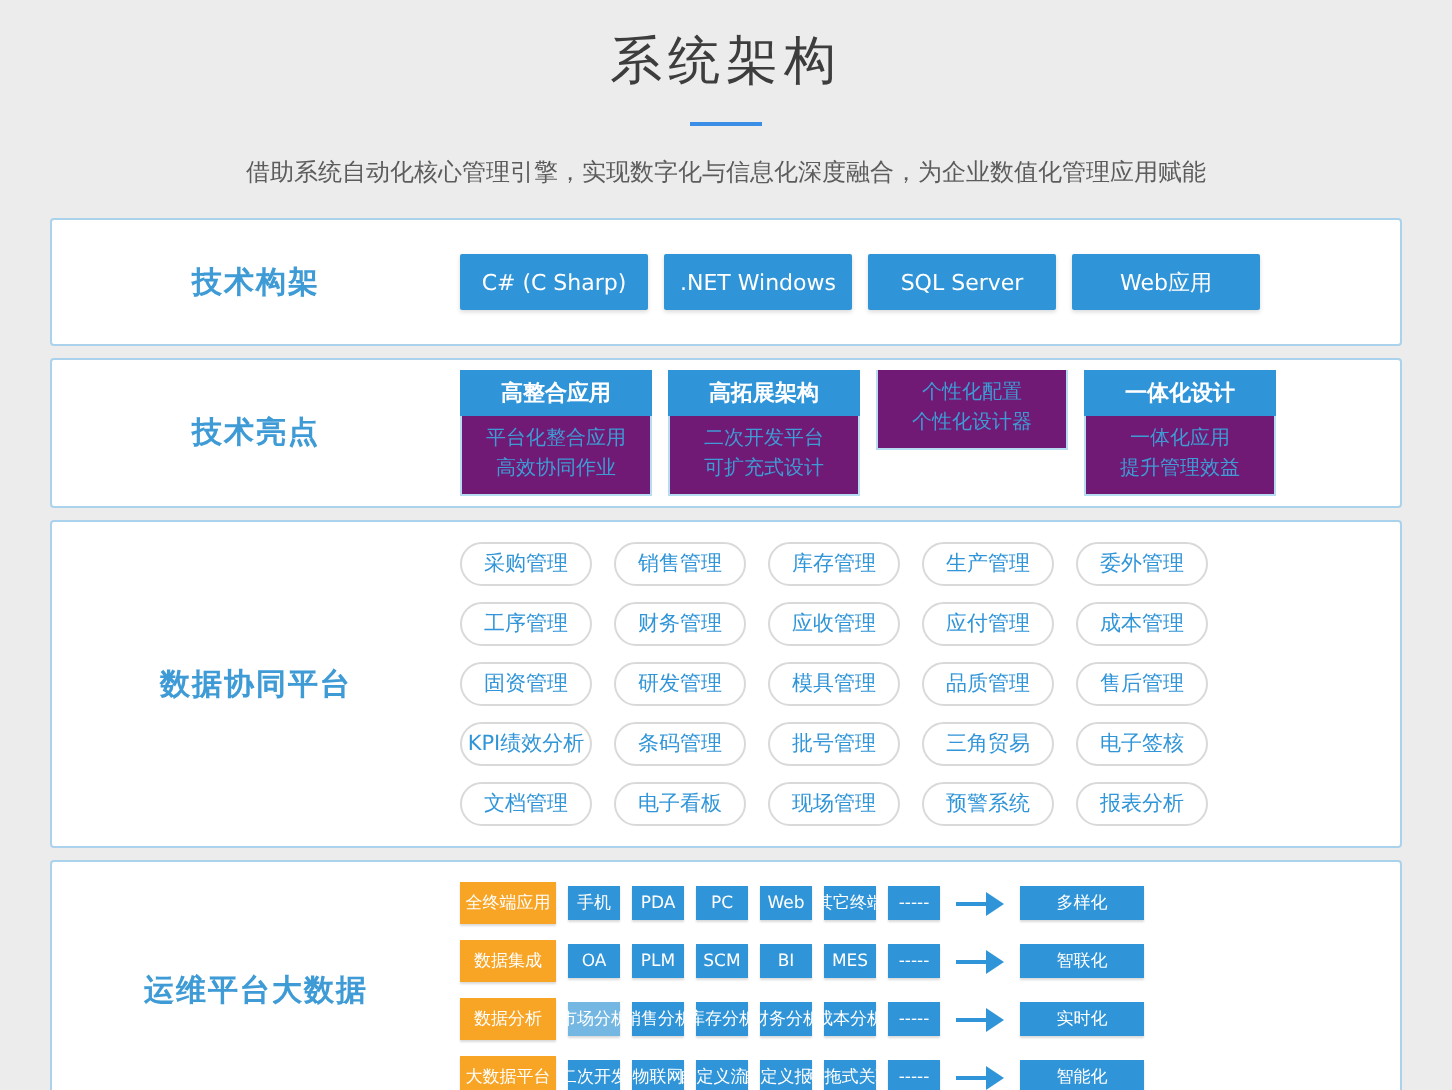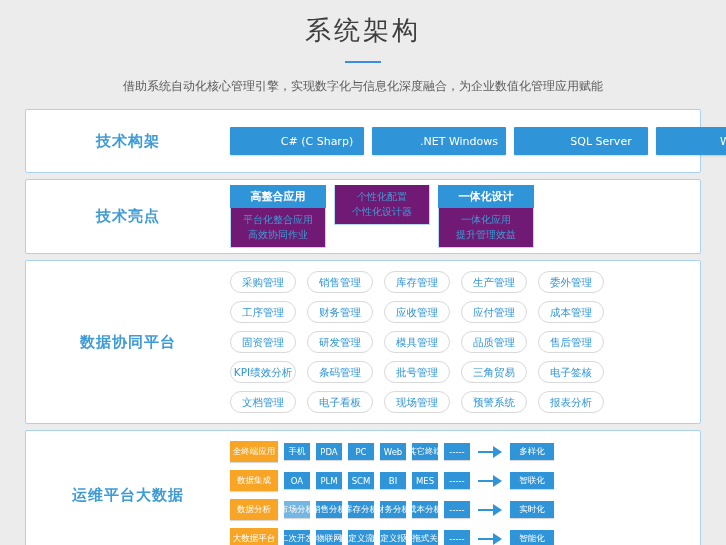--- a/index.html
+++ b/index.html
@@ -22,21 +22,20 @@
     width:204px;flex-shrink:0;text-align:center;
     color:#3e9bd5;font-size:15px;font-weight:bold;letter-spacing:1px;
   }
 
   
   .tf-content{display:flex;gap:8px;padding:17px 0;}
   .tf-btn{
     width:94px;height:28px;background:#3095d8;color:#fff;font-size:11px;
     display:flex;align-items:center;justify-content:center;border-radius:1px;
     box-shadow:0 1px 2px rgba(0,0,0,.15);
-    padding-left:40px;
   }
 
   
   .th-content{display:flex;gap:8px;padding:5px 0;}
   .card{width:96px;box-sizing:border-box;}
   .card-header{
     background:#3095d8;color:#fff;font-size:11px;font-weight:bold;
     height:23px;line-height:23px;text-align:center;
   }
   .card-body{
@@ -66,21 +65,21 @@
     box-shadow:0 1px 1px rgba(0,0,0,.15);white-space:nowrap;
   }
   .ops-item.light{background:#74b7e2;}
   .arrow{width:24px;height:12px;position:relative;margin:0 2px;flex-shrink:0;}
   .arrow::before{content:"";position:absolute;left:0;top:5px;width:15px;height:2px;background:#3095d8;}
   .arrow::after{
     content:"";position:absolute;right:0;top:0;width:0;height:0;
     border-left:9px solid #3095d8;border-top:6px solid transparent;border-bottom:6px solid transparent;
   }
   .ops-result{
-    width:44px;height:17px;background:#3095d8;color:#fff;font-size:8.5px;
+    width:62px;height:17px;background:#3095d8;color:#fff;font-size:8.5px;
     display:flex;align-items:center;justify-content:center;
     box-shadow:0 1px 1px rgba(0,0,0,.15);white-space:nowrap;
   }
 </style>
 </head>
 <body>
 
 <div class="header">
   <div class="title">系统架构</div>
   <div class="divider"></div>
@@ -100,20 +99,27 @@
   </div>
 
   <div class="section">
     <div class="section-label">技术亮点</div>
     <div class="th-content">
       <div class="card">
         <div class="card-header">高整合应用</div>
         <div class="card-body">
           <div>平台化整合应用</div>
           <div>高效协同作业</div>
+        </div>
+      </div>
+      <div class="card">
+        <div class="card-header">高拓展架构</div>
+        <div class="card-body">
+          <div>二次开发平台</div>
+          <div>可扩充式设计</div>
         </div>
       </div>
       <div class="card">
         <div class="card-body">
           <div>个性化配置</div>
           <div>个性化设计器</div>
         </div>
       </div>
       <div class="card">
         <div class="card-header">一体化设计</div>

